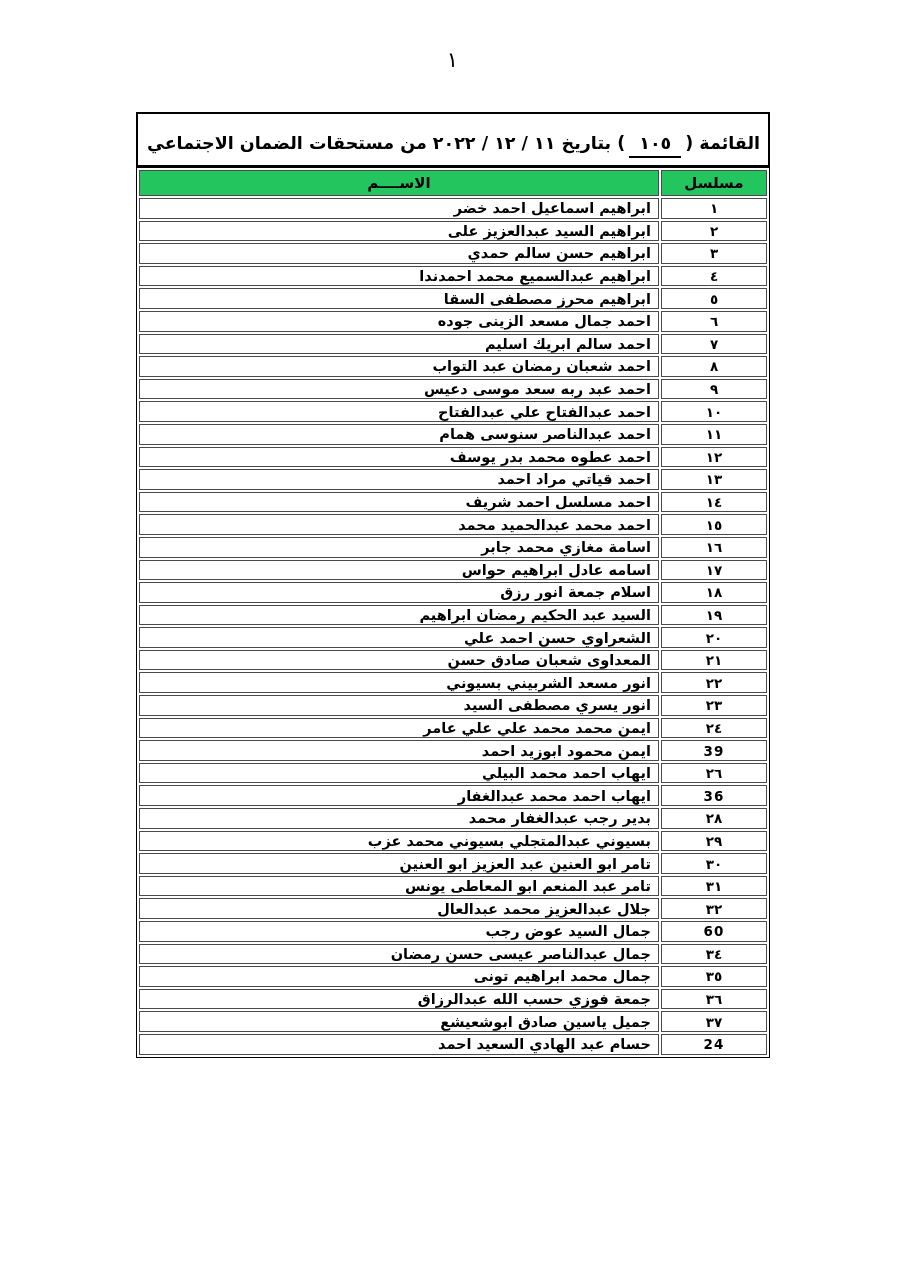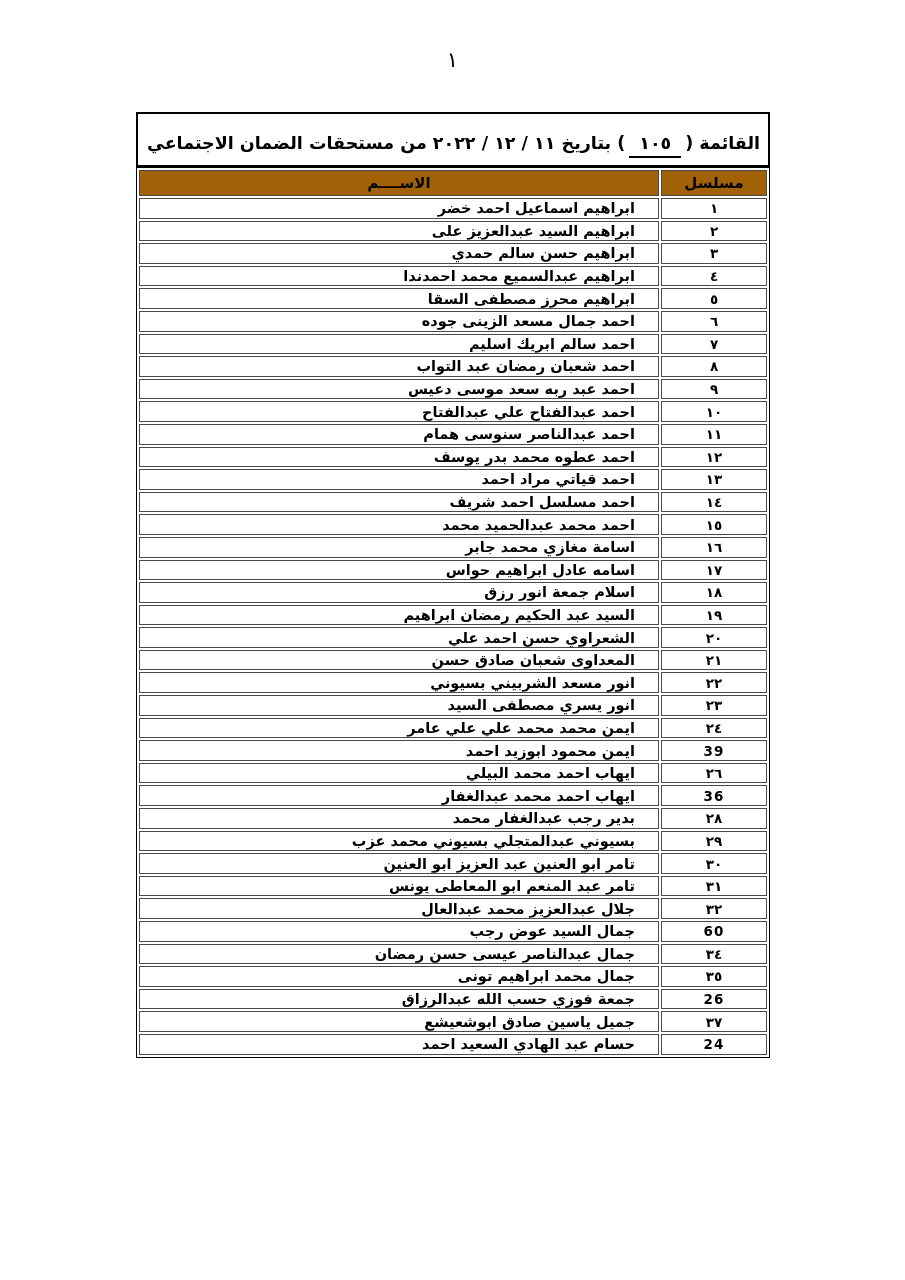--- a/index.html
+++ b/index.html
@@ -23,24 +23,24 @@
     padding: 0 10px; margin: 0 4px; line-height: 26px;
   }
   table.list {
     width: 100%; border-collapse: separate; border-spacing: 2px;
     border: 1px solid #000; table-layout: fixed;
   }
   .list th, .list td {
     border: 1px solid #4a4a4a; font-weight: bold; vertical-align: middle;
     overflow: hidden; white-space: nowrap;
   }
-  .list th { background: #a16207; height: 26px; font-size: 15px; text-align: center; }
+  .list th { background: #22c55e; height: 26px; font-size: 15px; text-align: center; }
   .list col.c-serial { width: 106px; }
   .list td.serial { text-align: center; font-size: 13.5px; height: 20.6px; letter-spacing: 1px; }
-  .list td.name  { text-align: right; padding-right: 23px; font-size: 14.5px; height: 20.6px; }
+  .list td.name  { text-align: right; padding-right: 7px; font-size: 14.5px; height: 20.6px; }
 </style>
 </head>
 <body>
 
 <div class="sheet">
 
   <div class="page-number">١</div>
 
   <div class="doc">
 
@@ -194,21 +194,21 @@
           </tr>
         <tr>
             <td class="serial">٣٤</td>
             <td class="name">جمال عبدالناصر عيسى حسن رمضان</td>
           </tr>
         <tr>
             <td class="serial">٣٥</td>
             <td class="name">جمال محمد ابراهيم تونى</td>
           </tr>
         <tr>
-            <td class="serial">26</td>
+            <td class="serial">٣٦</td>
             <td class="name">جمعة فوزي حسب الله عبدالرزاق</td>
           </tr>
         <tr>
             <td class="serial">٣٧</td>
             <td class="name">جميل ياسين صادق ابوشعيشع</td>
           </tr>
         <tr>
             <td class="serial">24</td>
             <td class="name">حسام عبد الهادي السعيد احمد</td>
           </tr>

